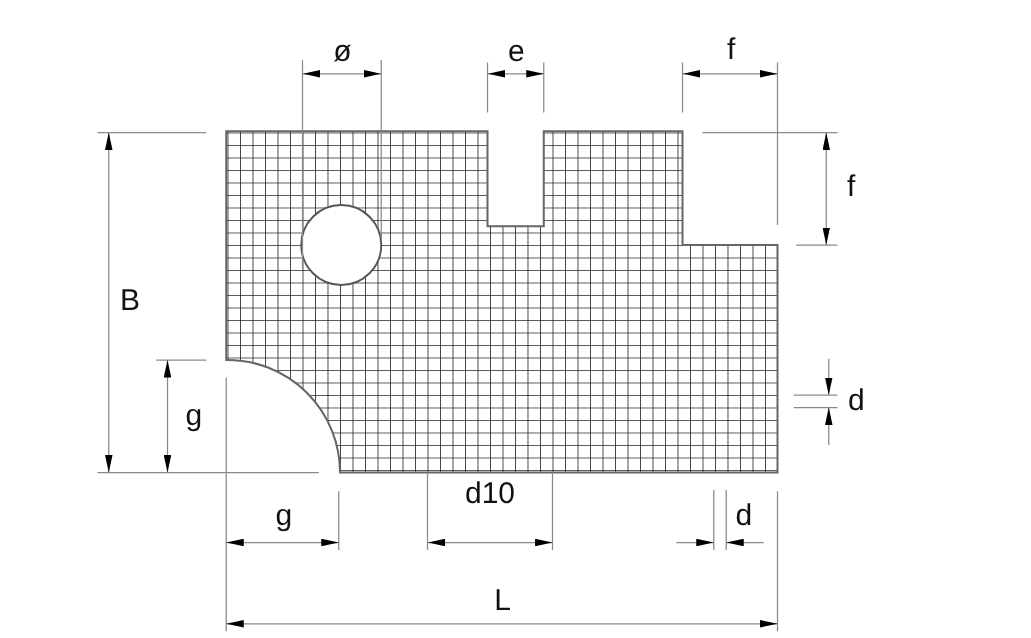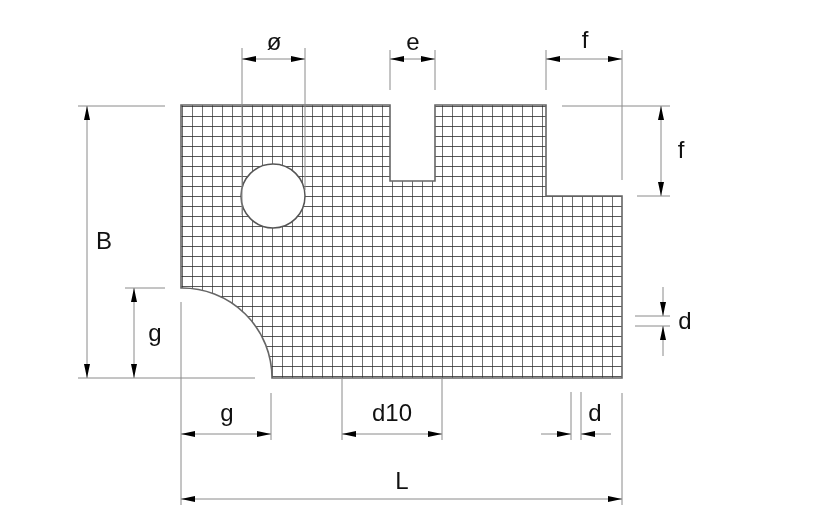--- a/index.html
+++ b/index.html
@@ -73,17 +73,17 @@
     </g>
   </svg>
 
   <span class="lbl" style="left:274px;top:42px;">ø</span>
   <span class="lbl" style="left:413px;top:42px;">e</span>
   <span class="lbl" style="left:585px;top:40px;">f</span>
   <span class="lbl" style="left:681px;top:150px;">f</span>
   <span class="lbl" style="left:104px;top:241px;">B</span>
   <span class="lbl" style="left:155px;top:333px;">g</span>
   <span class="lbl" style="left:227px;top:413px;">g</span>
-  <span class="lbl" style="left:392px;top:413px;">d10</span>
+  <span class="lbl" style="left:392px;top:395px;">d10</span>
   <span class="lbl" style="left:595px;top:413px;">d</span>
   <span class="lbl" style="left:685px;top:321px;">d</span>
   <span class="lbl" style="left:402px;top:481px;">L</span>
 </div>
 
 </body></html>

